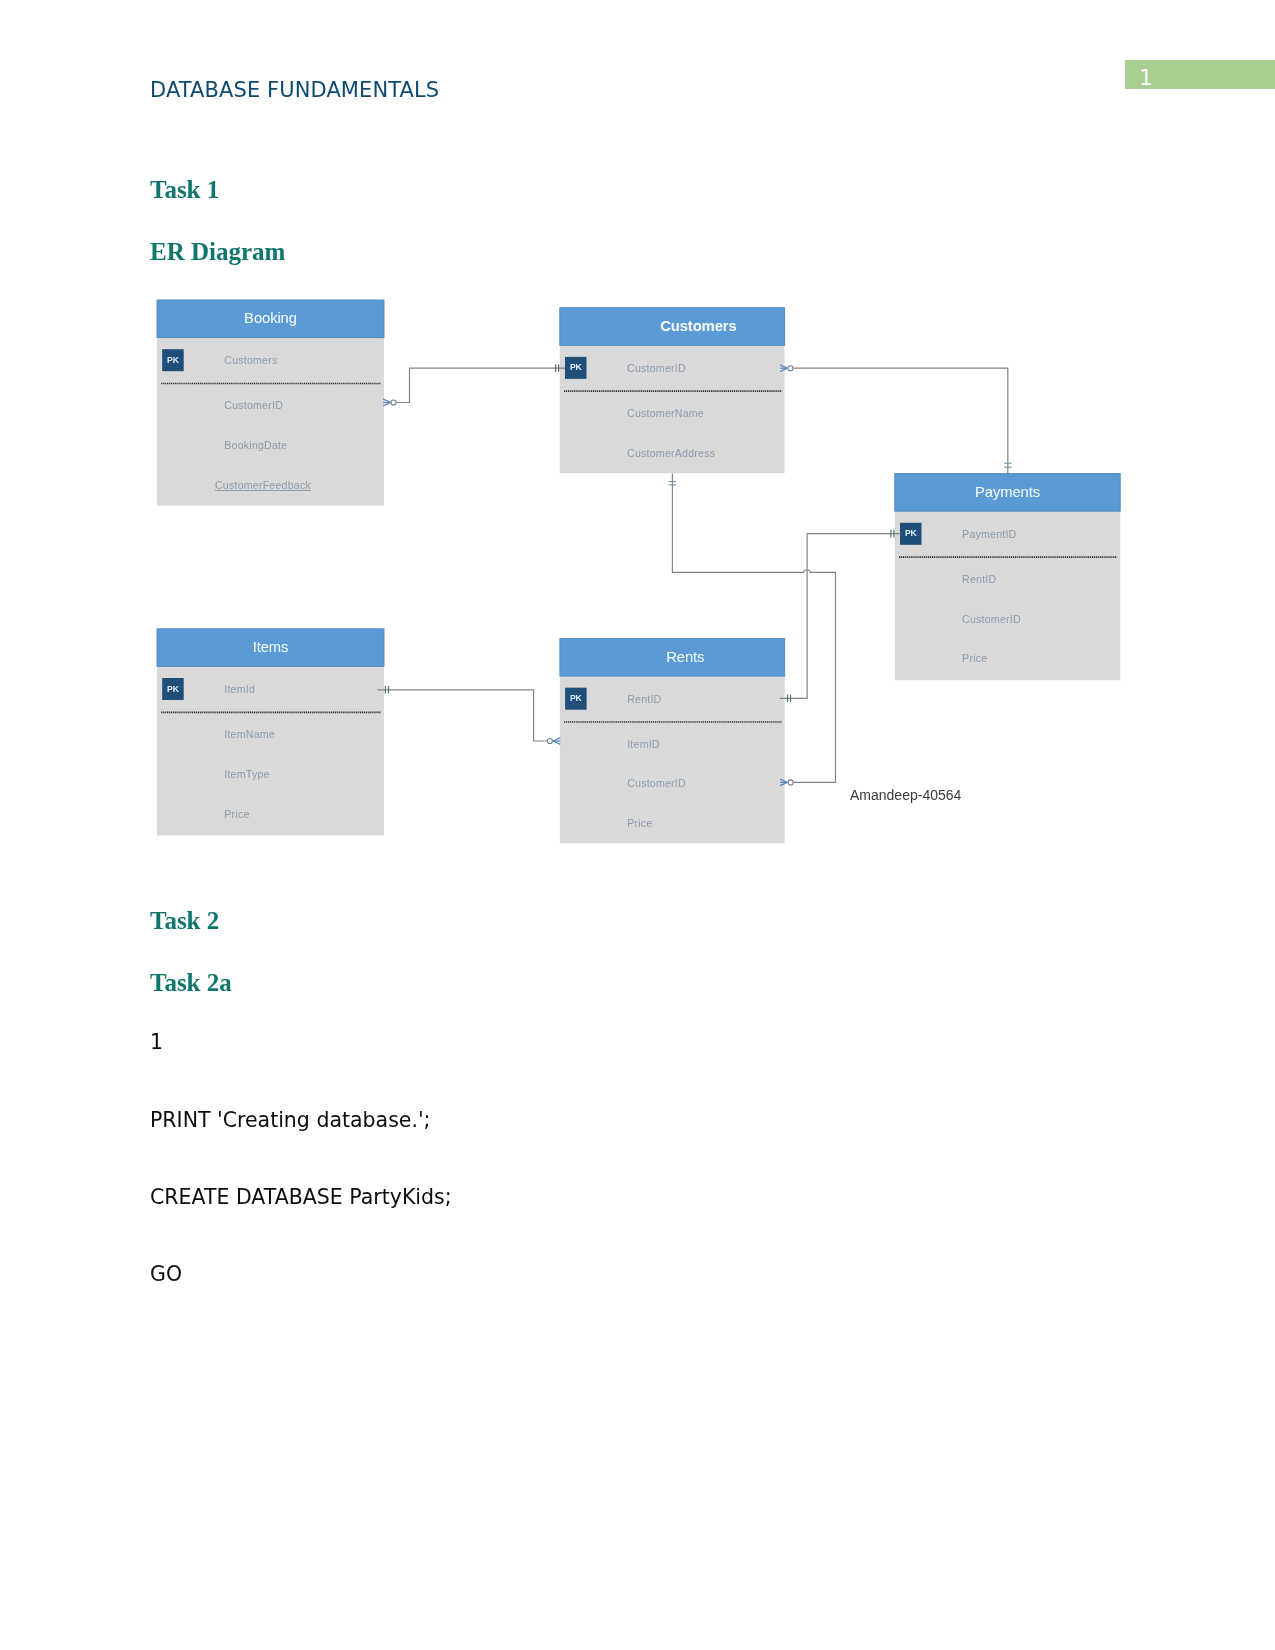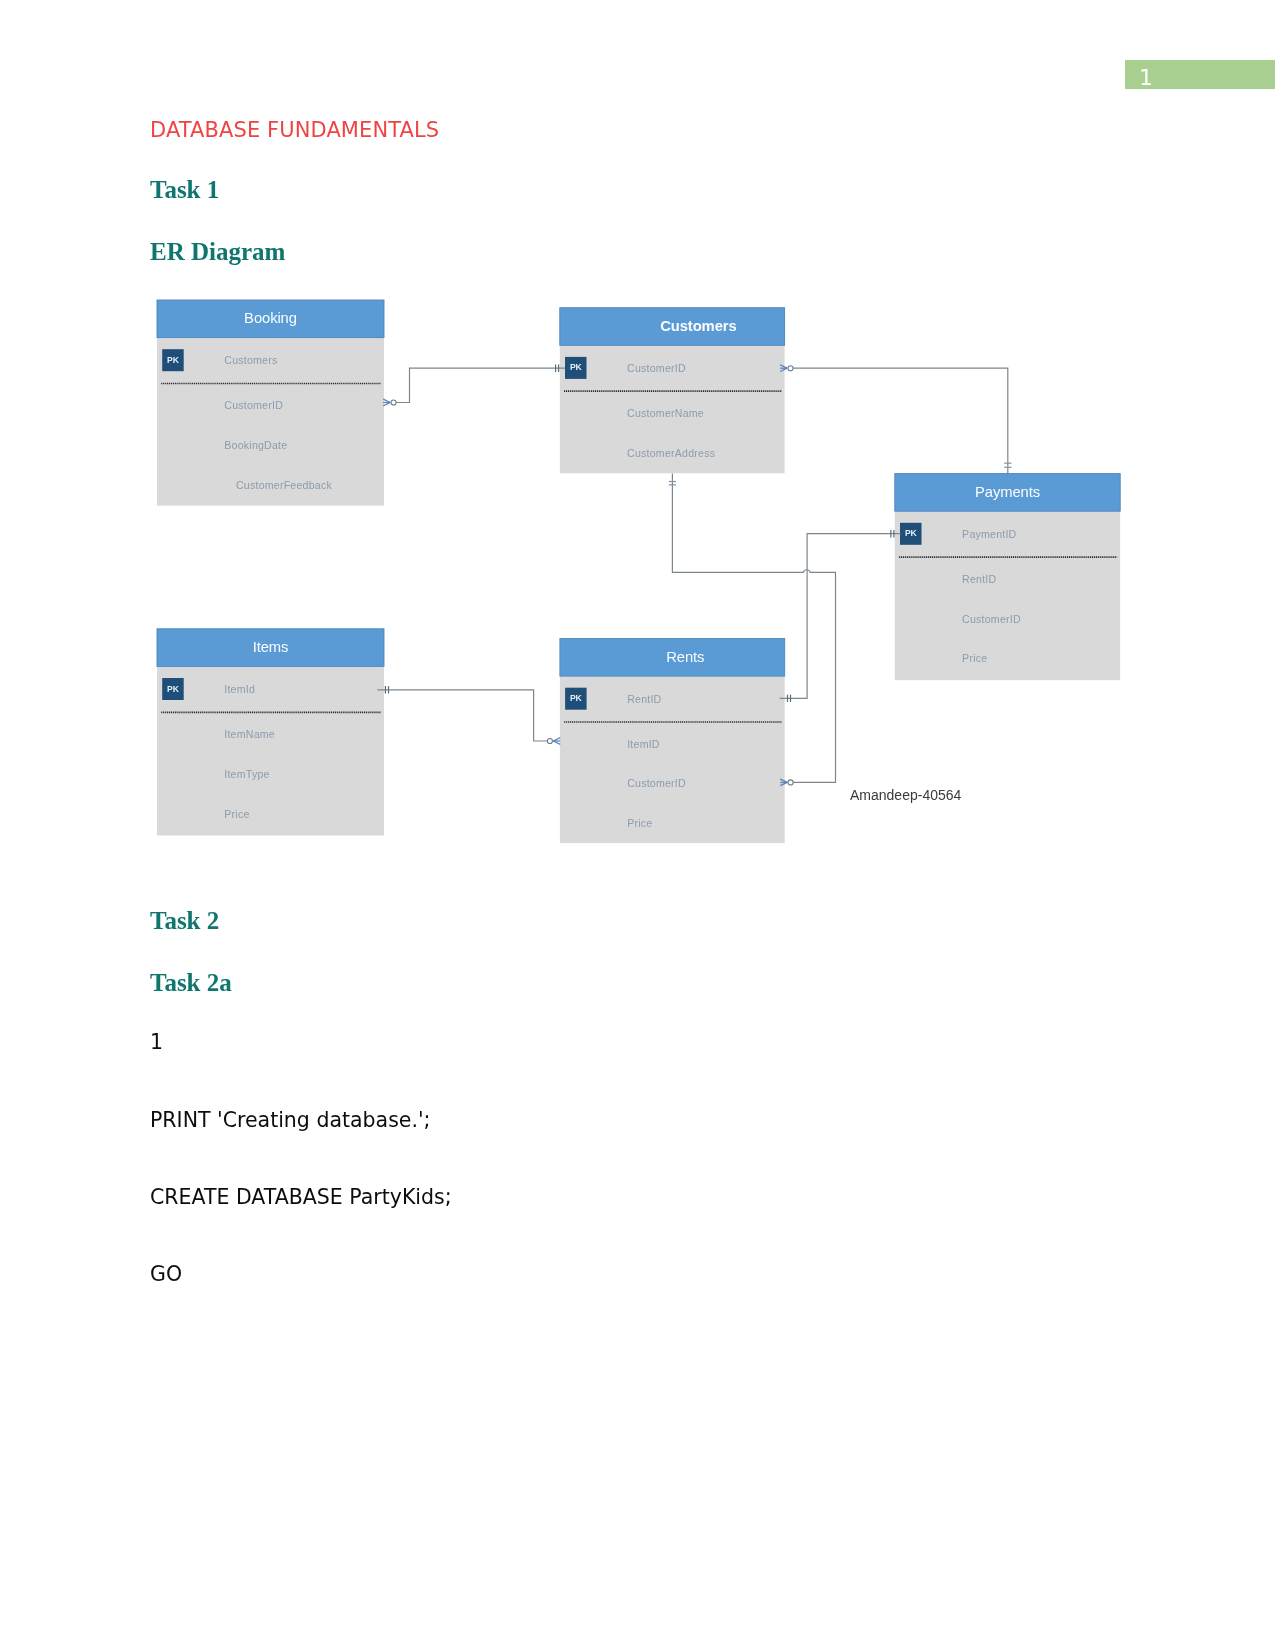--- a/index.html
+++ b/index.html
@@ -3,22 +3,22 @@
 <meta charset="utf-8">
 <title>Database Fundamentals</title>
 <style>
   html,body{margin:0;padding:0;}
   body{width:1275px;height:1650px;background:#ffffff;position:relative;overflow:hidden;
        font-family:"Liberation Sans",sans-serif;}
   .page{position:absolute;left:0;top:0;width:1275px;height:1650px;}
   #pagenum-badge{position:absolute;left:1125px;top:60px;width:150px;height:29px;background:#a8cf90;}
   #pagenum-badge span{position:absolute;left:14px;top:5px;color:#ffffff;font-size:22px;
        font-family:"DejaVu Sans",sans-serif;}
-  .doc-title{position:absolute;left:150px;top:78px;font-size:21px;color:#ef4444;
-       font-family:"DejaVu Sans",sans-serif;letter-spacing:.1px;margin-top:40px;}
+  .doc-title{position:absolute;left:150px;top:78px;font-size:21px;color:#0c4a6e;
+       font-family:"DejaVu Sans",sans-serif;letter-spacing:.1px;}
   .h-serif{position:absolute;font-family:"Liberation Serif",serif;font-weight:bold;font-size:25px;color:#0f766e;}
   .body-line{position:absolute;font-size:20.5px;color:#0d0d0d;font-family:"DejaVu Sans",sans-serif;}
   #er-diagram{position:absolute;left:0;top:0;width:1275px;height:1428px;}
   #er-svg{position:absolute;left:0;top:0;}
   #er-labels{position:absolute;left:0;top:0;width:1275px;height:1650px;}
   .ent-title{position:absolute;text-align:center;color:#fafdff;font-size:14.8px;
       font-family:"Liberation Sans",sans-serif;line-height:19px;letter-spacing:-0.1px;
       -webkit-font-smoothing:antialiased;}
   .pk-label{position:absolute;text-align:center;color:#e3eefa;font-size:8.6px;font-weight:bold;
       font-family:"Liberation Sans",sans-serif;line-height:11px;letter-spacing:-.1px;
@@ -128,21 +128,21 @@
             <circle cx="549.9" cy="741" r="2.55" fill="#ffffff" stroke="#6e7b85" stroke-width="1.05"></circle>
           </g>
         </g>
       </svg>
     <div id="er-labels">
         <div class="ent-title" style="left: 157px; top: 309.3px; width: 227px;">Booking</div>
         <div class="pk-label" style="left: 162.2px; top: 354.7px; width: 21.5px;">PK</div>
         <div class="ent-field" style="left: 224.3px; top: 352.3px;">Customers</div>
         <div class="ent-field" style="left: 224.3px; top: 397.1px;">CustomerID</div>
         <div class="ent-field" style="left: 224.3px; top: 436.95px;">BookingDate</div>
-        <div class="ent-field" style="left: 236px; top: 476.8px;">CustomerFeedback</div>
+        <div class="ent-field" style="left: 215px; top: 476.8px; text-decoration: underline;">CustomerFeedback</div>
         <div class="ent-title" style="left: 586px; top: 317px; width: 224.8px; font-weight: bold;">Customers</div>
         <div class="pk-label" style="left: 565px; top: 362.4px; width: 21.5px;">PK</div>
         <div class="ent-field" style="left: 627.1px; top: 360px;">CustomerID</div>
         <div class="ent-field" style="left: 627.1px; top: 404.8px;">CustomerName</div>
         <div class="ent-field" style="left: 627.1px; top: 444.65px;">CustomerAddress</div>
         <div class="ent-title" style="left: 894.8px; top: 482.9px; width: 225.4px;">Payments</div>
         <div class="pk-label" style="left: 900px; top: 528.3px; width: 21.5px;">PK</div>
         <div class="ent-field" style="left: 962.1px; top: 525.9px;">PaymentID</div>
         <div class="ent-field" style="left: 962.1px; top: 570.7px;">RentID</div>
         <div class="ent-field" style="left: 962.1px; top: 610.55px;">CustomerID</div>

